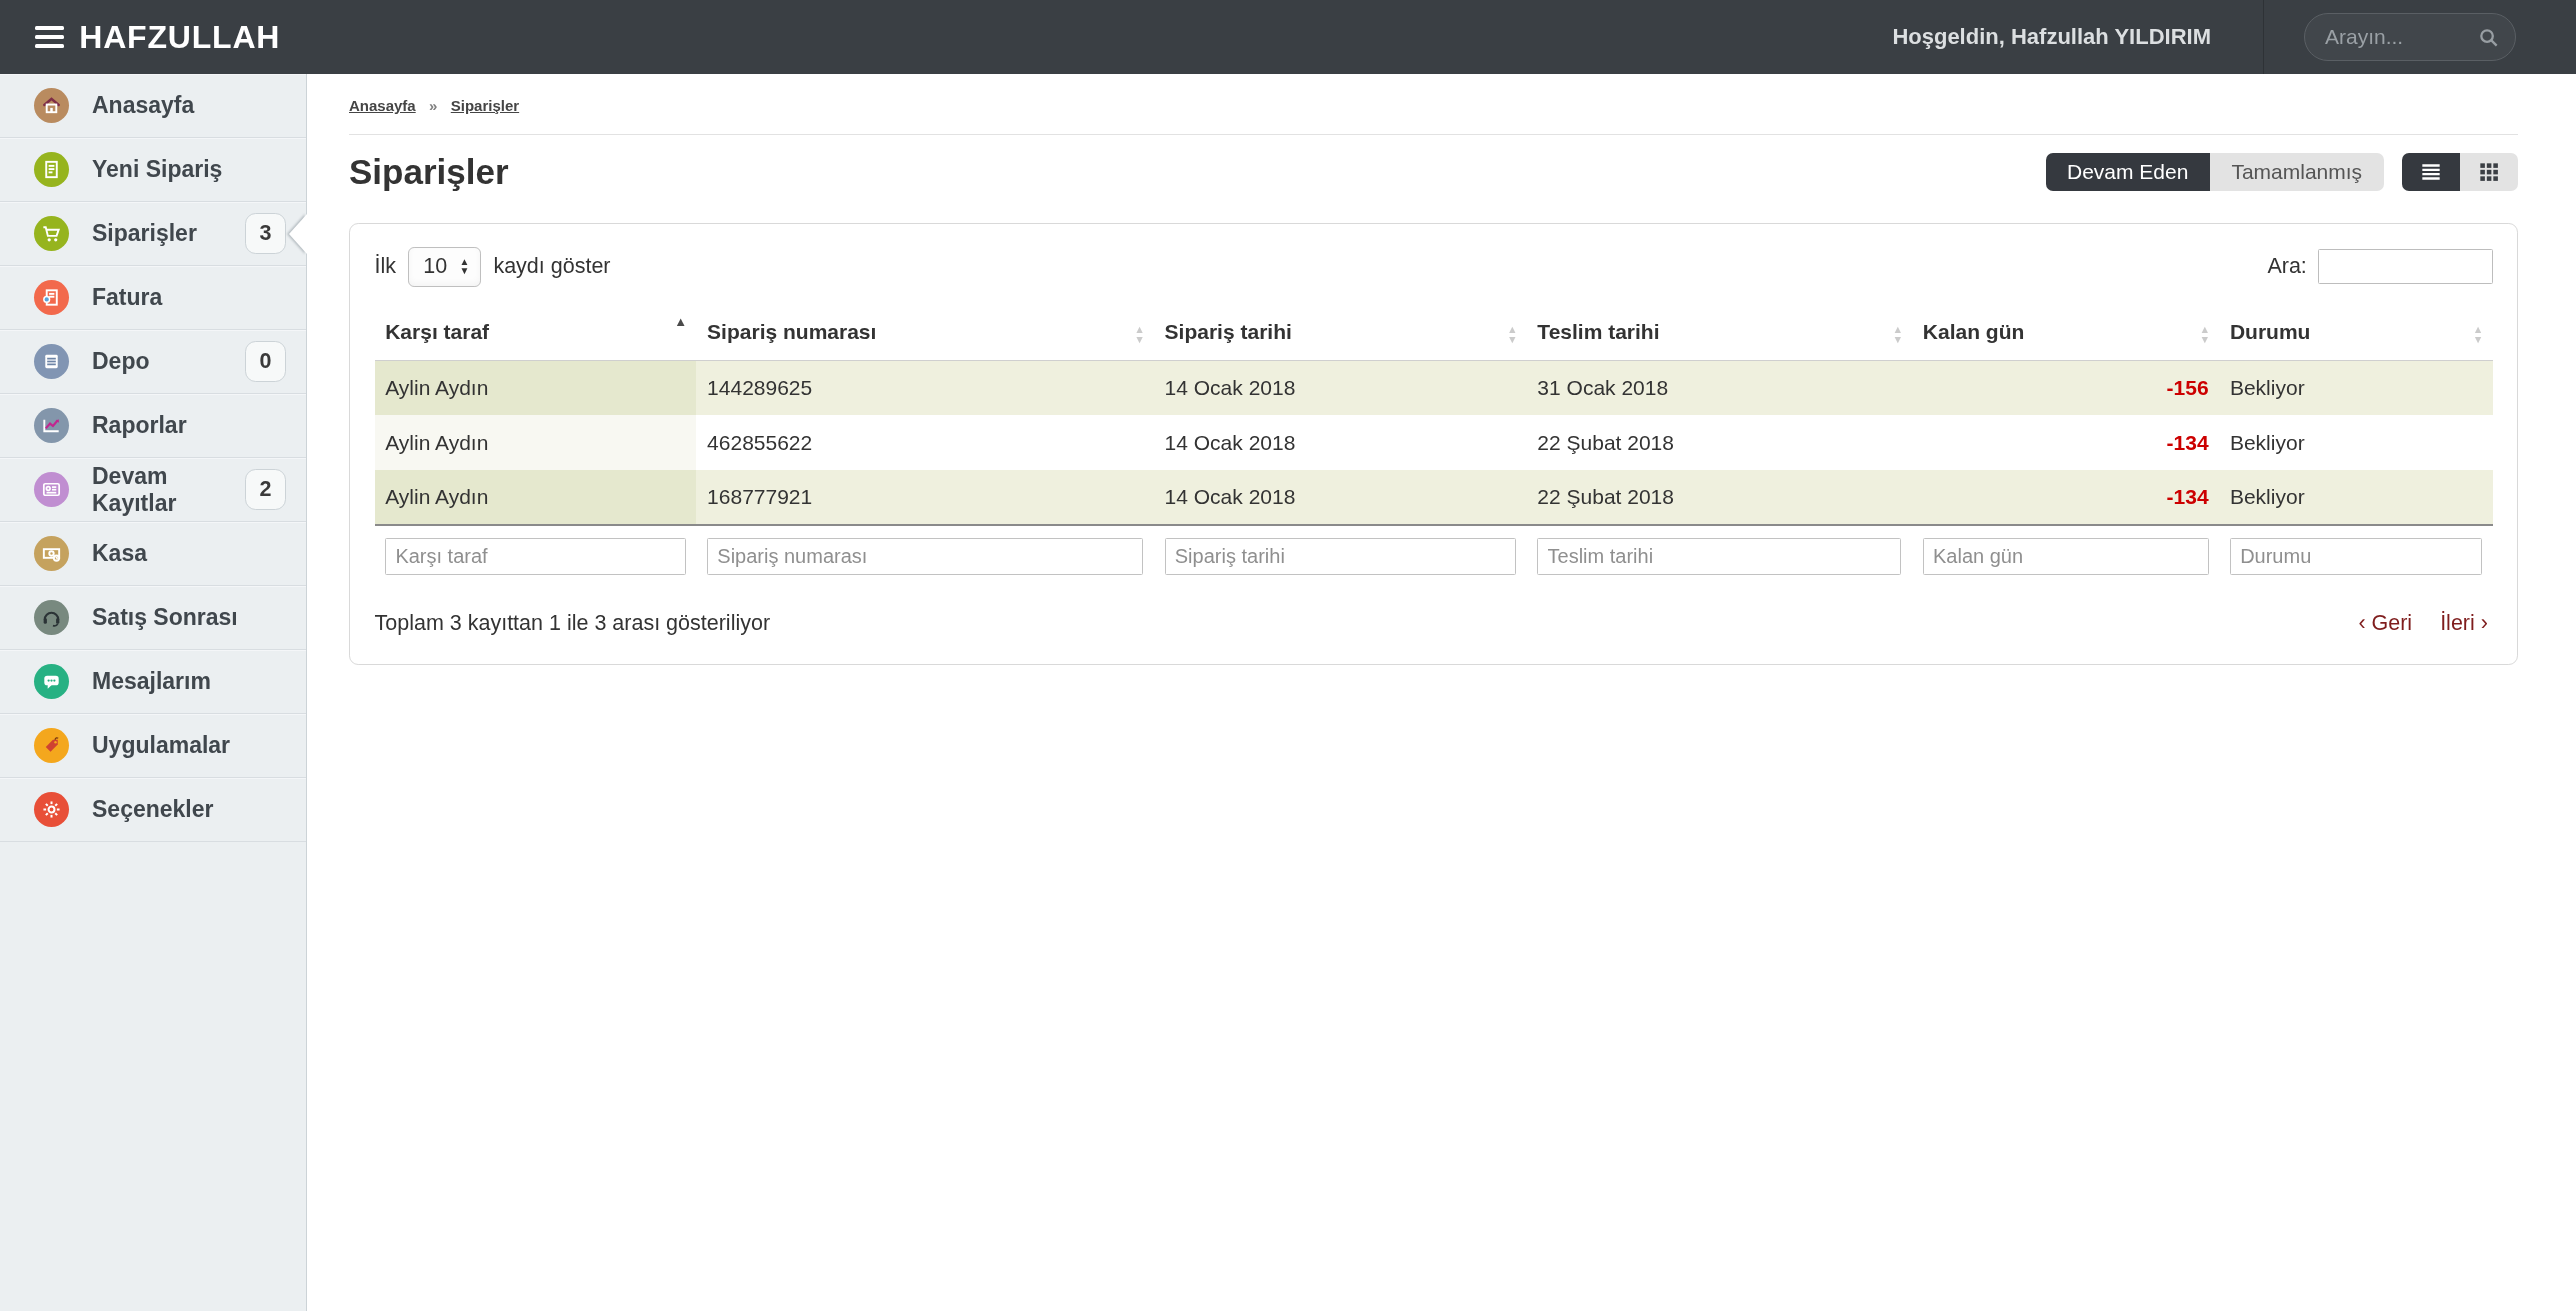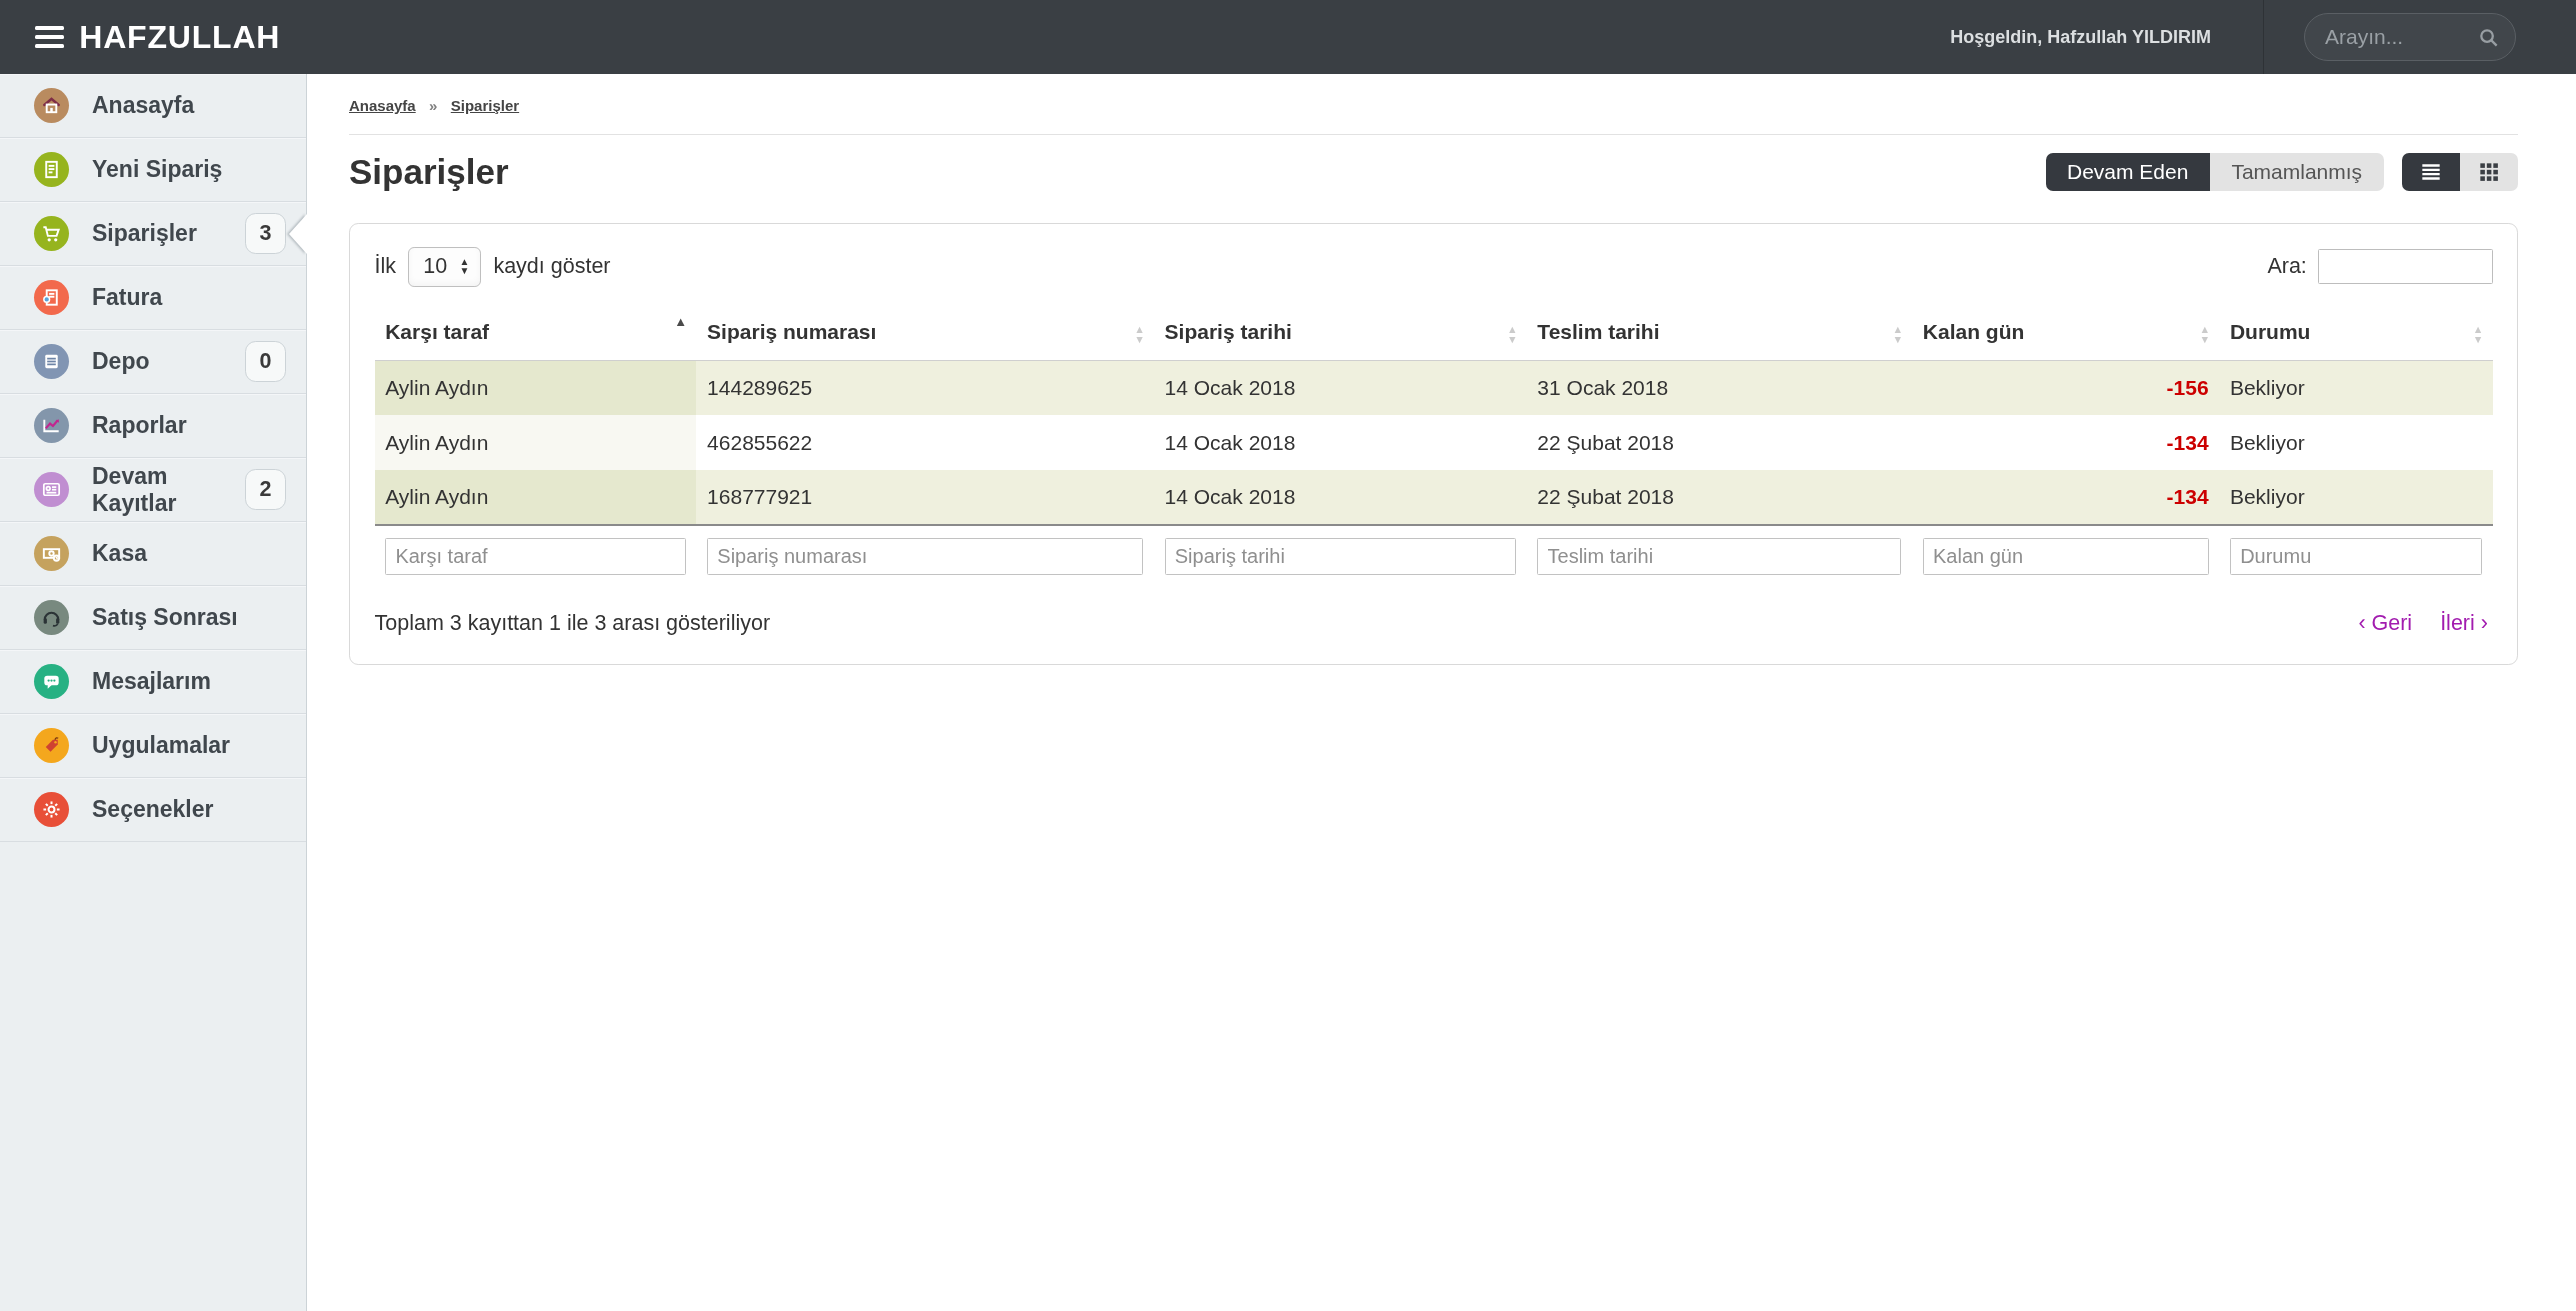--- a/index.html
+++ b/index.html
@@ -5,21 +5,21 @@
   * { margin:0; padding:0; box-sizing:border-box; }
   html,body { width:2576px; height:1311px; overflow:hidden; background:#fff;
               font-family:"Liberation Sans","DejaVu Sans",sans-serif; }
 
   
   .topbar { height:74px; background:#3a3f44; display:flex; align-items:center;
             padding:0 31px 0 35px; position:relative; z-index:5; }
   .burger { display:flex; flex-direction:column; gap:4.6px; margin-right:15.3px; cursor:pointer; }
   .burger span { width:29px; height:4.6px; background:#fff; border-radius:1.5px; }
   .brand { color:#fff; font-size:32px; font-weight:bold; letter-spacing:0.8px; }
-  .greeting { margin-left:auto; color:#dcdfe1; font-size:18px; font-weight:bold; }
+  .greeting { margin-left:auto; color:#dcdfe1; font-size:22px; font-weight:bold; }
   .top-divider { height:74px; border-left:1.5px solid #2e3236; margin-left:52px; }
   .search-pill { width:212px; height:48px; margin:0 29px 0 40px; border:1.5px solid #5a5f64;
                  border-radius:24.5px; background:#41464b; display:flex; align-items:center;
                  padding:0 15.3px 0 20px; }
   .search-pill input { flex:1; min-width:0; background:transparent; border:none; outline:none;
                        color:#c7ccd0; font-size:21px; font-family:inherit; }
   .search-pill input::placeholder { color:#9aa0a5; }
 
   
   .sidebar { position:absolute; top:74px; left:0; bottom:0; width:307px;
@@ -89,21 +89,21 @@
   tr.even td { background:#ffffff; }
   tr.even td.sorted { background:#f8f8f2; }
   tr.last td { border-bottom:2.3px solid #8a8a8a; }
   .neg { color:#cc0000; font-weight:bold;text-align:right; }
   .filter-row td { padding:12.3px 10.7px 15.3px; background:#fff; }
   .filter-row input { width:100%; height:37px; border:0.8px solid #c2c2c2; border-radius:1.5px;
                       font-size:20px; padding:0 9.2px; font-family:inherit; color:#333; outline:none; }
   .filter-row input::placeholder, .ara-input::placeholder { color:#8f8f8f; }
 
   .table-footer { display:flex; align-items:center; margin-top:20px; font-size:21.5px; color:#333; }
-  .pager { margin-left:auto; display:flex; gap:28px; color:#a21caf; padding-right:4.6px; }
+  .pager { margin-left:auto; display:flex; gap:28px; color:#7f1d1d; padding-right:4.6px; }
   .pager span { cursor:pointer; }
 </style>
 </head>
 <body>
 
 <header class="topbar">
   <div class="burger">
       <span></span>
       <span></span>
       <span></span>

